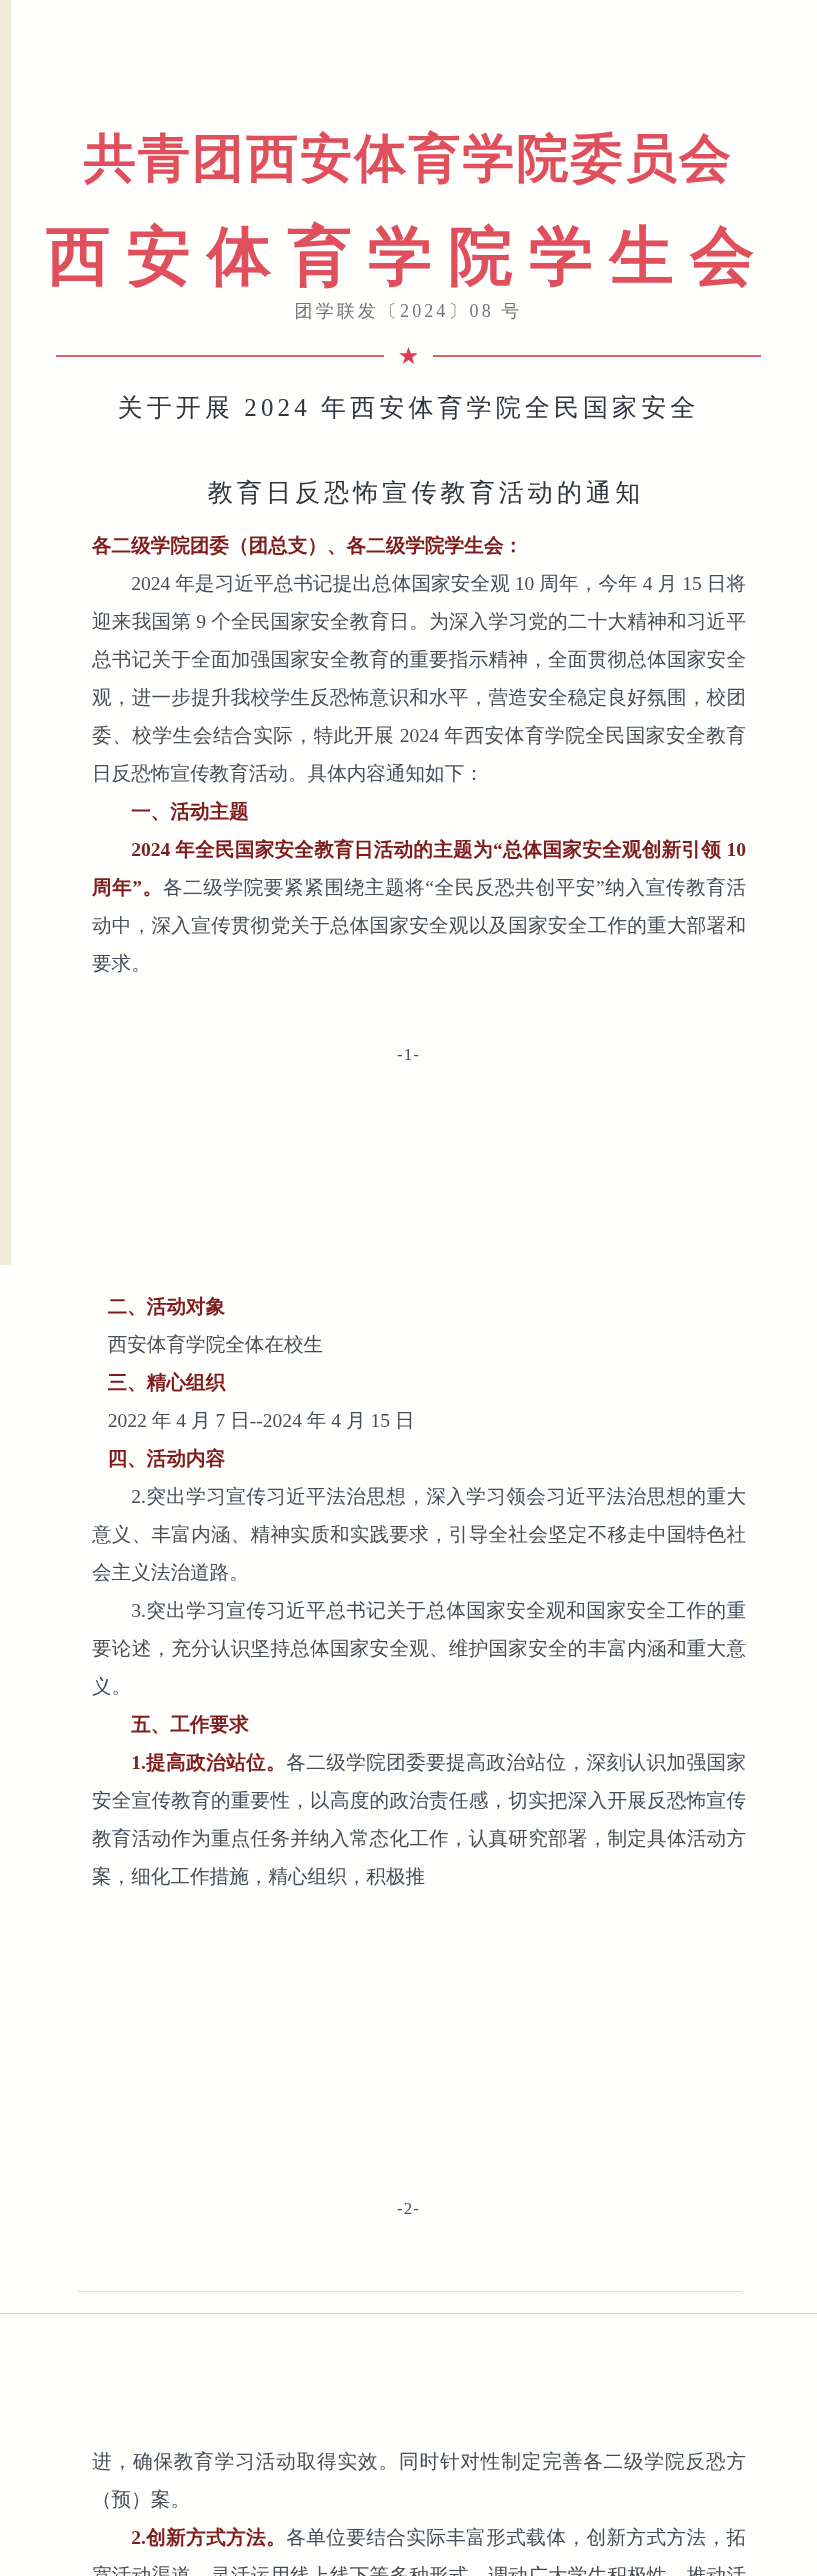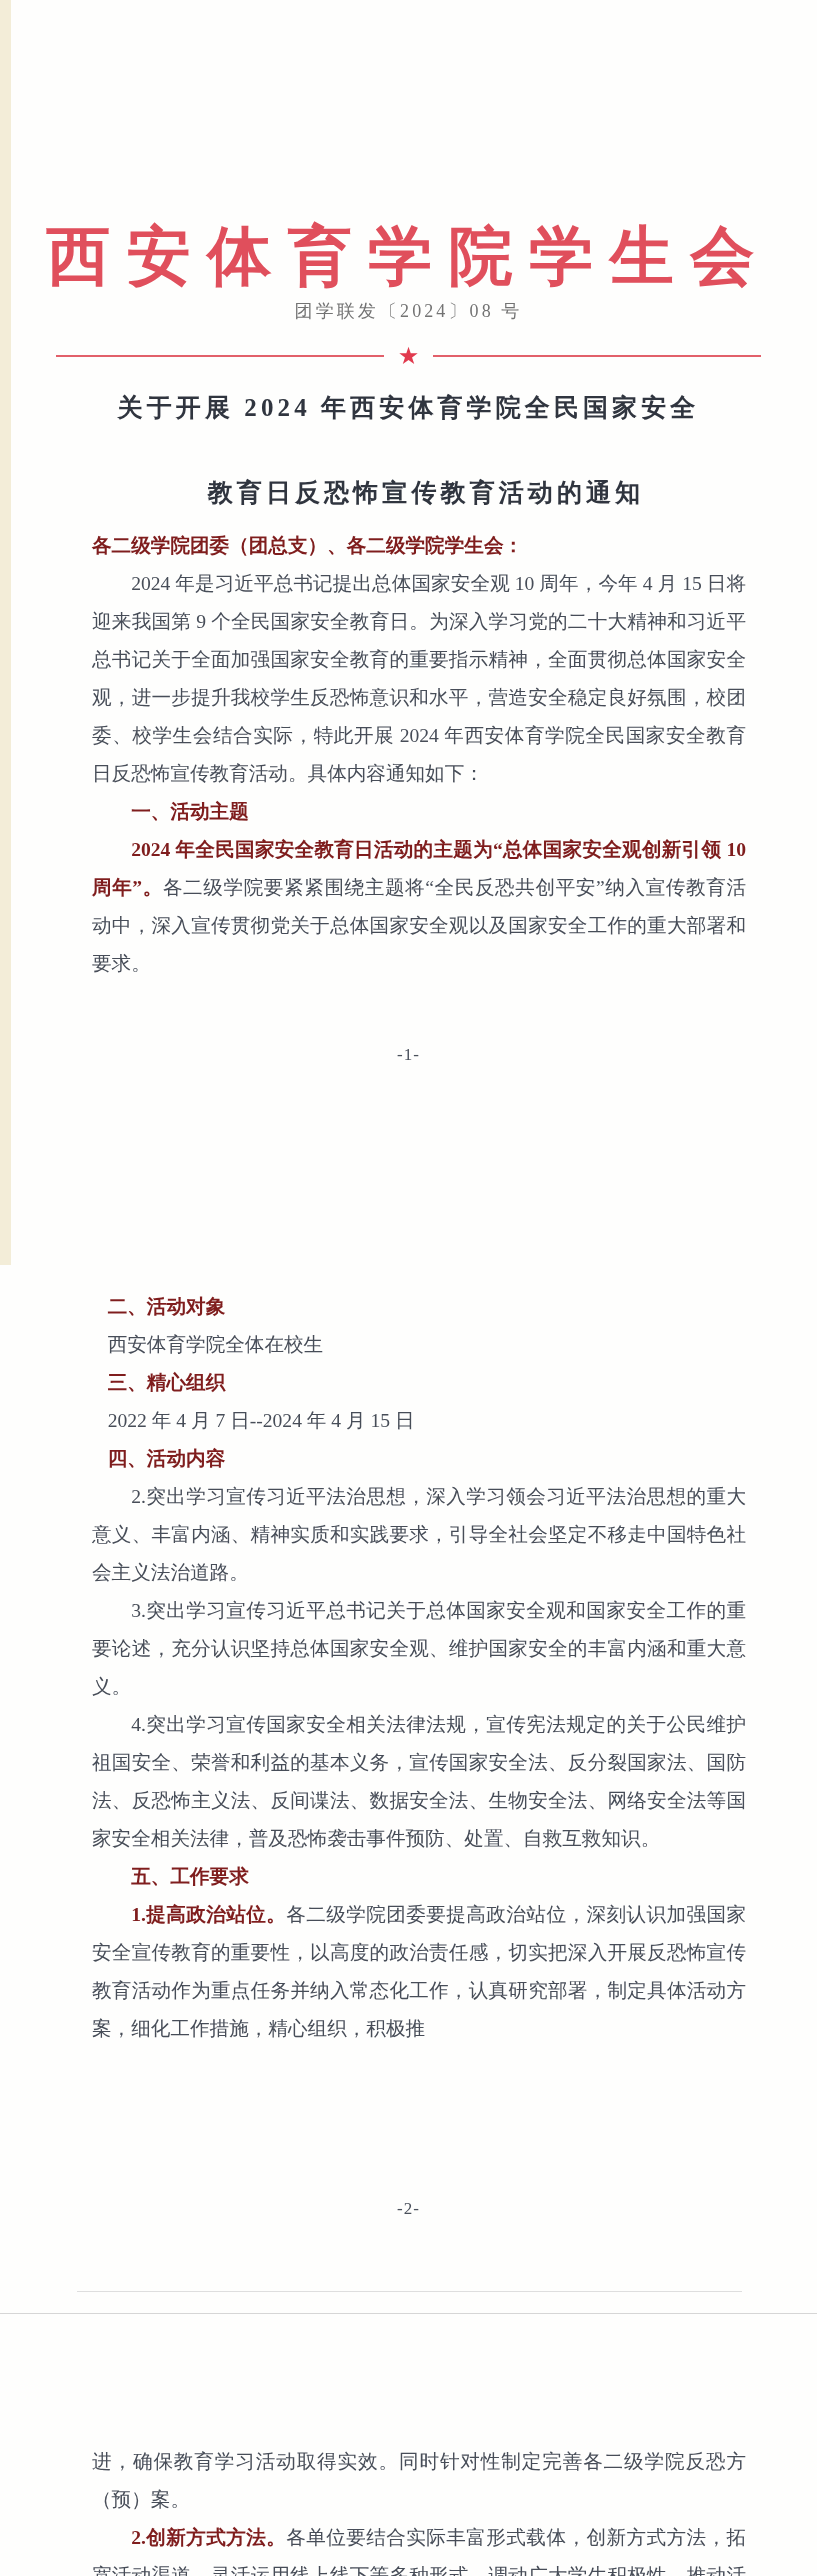--- a/index.html
+++ b/index.html
@@ -13,21 +13,21 @@
   .edge-strip{left:0;top:0;width:11.3px;height:1265px;background:rgba(231,220,180,0.5);}
   
   .issuer1{top:124px;font-size:52px;font-weight:bold;color:#e04f5c;letter-spacing:2.1px;white-space:nowrap;}
   .issuer2{top:213px;font-size:64px;font-weight:bold;color:#e04f5c;letter-spacing:16.5px;white-space:nowrap;}
   .doc-number{top:299px;font-size:18px;letter-spacing:3.1px;color:#737373;}
   
   .rule-row{top:344px;left:56px;right:56px;height:24px;display:flex;align-items:center;gap:13.4px;}
   .rline{flex:1;height:2.1px;background:#e2606a;}
   .star-glyph{color:#e13a4e;font-size:24px;line-height:24px;}
   
-  .doc-title{font-size:25px;font-weight:bold;color:#30353f;letter-spacing:4.1px;white-space:nowrap;}
+  .doc-title{font-size:25px;font-weight:normal;color:#30353f;letter-spacing:4.1px;white-space:nowrap;}
   .t1{top:391px;}
   .t2{top:476px;margin-left:35px;}
   
   .flow{left:92px;width:654px;font-size:19.6px;line-height:38px;text-align:justify;}
   .flow p{margin:0;}
   .indent{text-indent:2em;}
   .small-indent{text-indent:0.8em;}
   .hei{font-family:Liberation Serif, serif;font-weight:bold;color:#7f1d1d;}
   .flow1{top:527px;}
   .flow2{top:1288px;}
@@ -39,20 +39,21 @@
   .join1{top:2291px;left:77px;width:665px;height:1px;background:#dedede;}
   .join2{top:2313px;left:0;width:817px;height:1px;background:#d6d6d6;}
 </style>
 </head>
 <body>
 
 <div id="page">
 
   <div class="abs edge-strip"></div>
 
+  <div class="abs center issuer1">共青团西安体育学院委员会</div>
   <div class="abs center issuer2">西安体育学院学生会</div>
   <div class="abs center doc-number">团学联发〔2024〕08 号</div>
 
   <div class="abs rule-row">
     <div class="rline"></div>
     <span class="star-glyph">★</span>
     <div class="rline"></div>
   </div>
 
   <div class="abs center doc-title t1">关于开展 2024 年西安体育学院全民国家安全</div>
@@ -67,21 +68,20 @@
   <div class="abs center pageno pn1">-1-</div>
 
   <div class="abs flow flow2">
     <p class="small-indent hei">二、活动对象</p>
     <p class="small-indent">西安体育学院全体在校生</p>
     <p class="small-indent hei">三、精心组织</p>
     <p class="small-indent">2022 年 4 月 7 日--2024 年 4 月 15 日</p>
     <p class="small-indent hei">四、活动内容</p>
     <p class="indent">2.突出学习宣传习近平法治思想，深入学习领会习近平法治思想的重大意义、丰富内涵、精神实质和实践要求，引导全社会坚定不移走中国特色社会主义法治道路。</p>
     <p class="indent">3.突出学习宣传习近平总书记关于总体国家安全观和国家安全工作的重要论述，充分认识坚持总体国家安全观、维护国家安全的丰富内涵和重大意义。</p>
-    <p class="indent">4.突出学习宣传国家安全相关法律法规，宣传宪法规定的关于公民维护祖国安全、荣誉和利益的基本义务，宣传国家安全法、反分裂国家法、国防法、反恐怖主义法、反间谍法、数据安全法、生物安全法、网络安全法等国家安全相关法律，普及恐怖袭击事件预防、处置、自救互救知识。</p>
     <p class="indent hei">五、工作要求</p>
     <p class="indent"><span class="hei">1.提高政治站位。</span><span>各二级学院团委要提高政治站位，深刻认识加强国家安全宣传教育的重要性，以高度的政治责任感，切实把深入开展反恐怖宣传教育活动作为重点任务并纳入常态化工作，认真研究部署，制定具体活动方案，细化工作措施，精心组织，积极推</span></p>
   </div>
   <div class="abs center pageno pn2">-2-</div>
 
   <div class="abs join1"></div>
   <div class="abs join2"></div>
 
   <div class="abs flow flow3">
     <p>进，确保教育学习活动取得实效。同时针对性制定完善各二级学院反恐方（预）案。</p>

